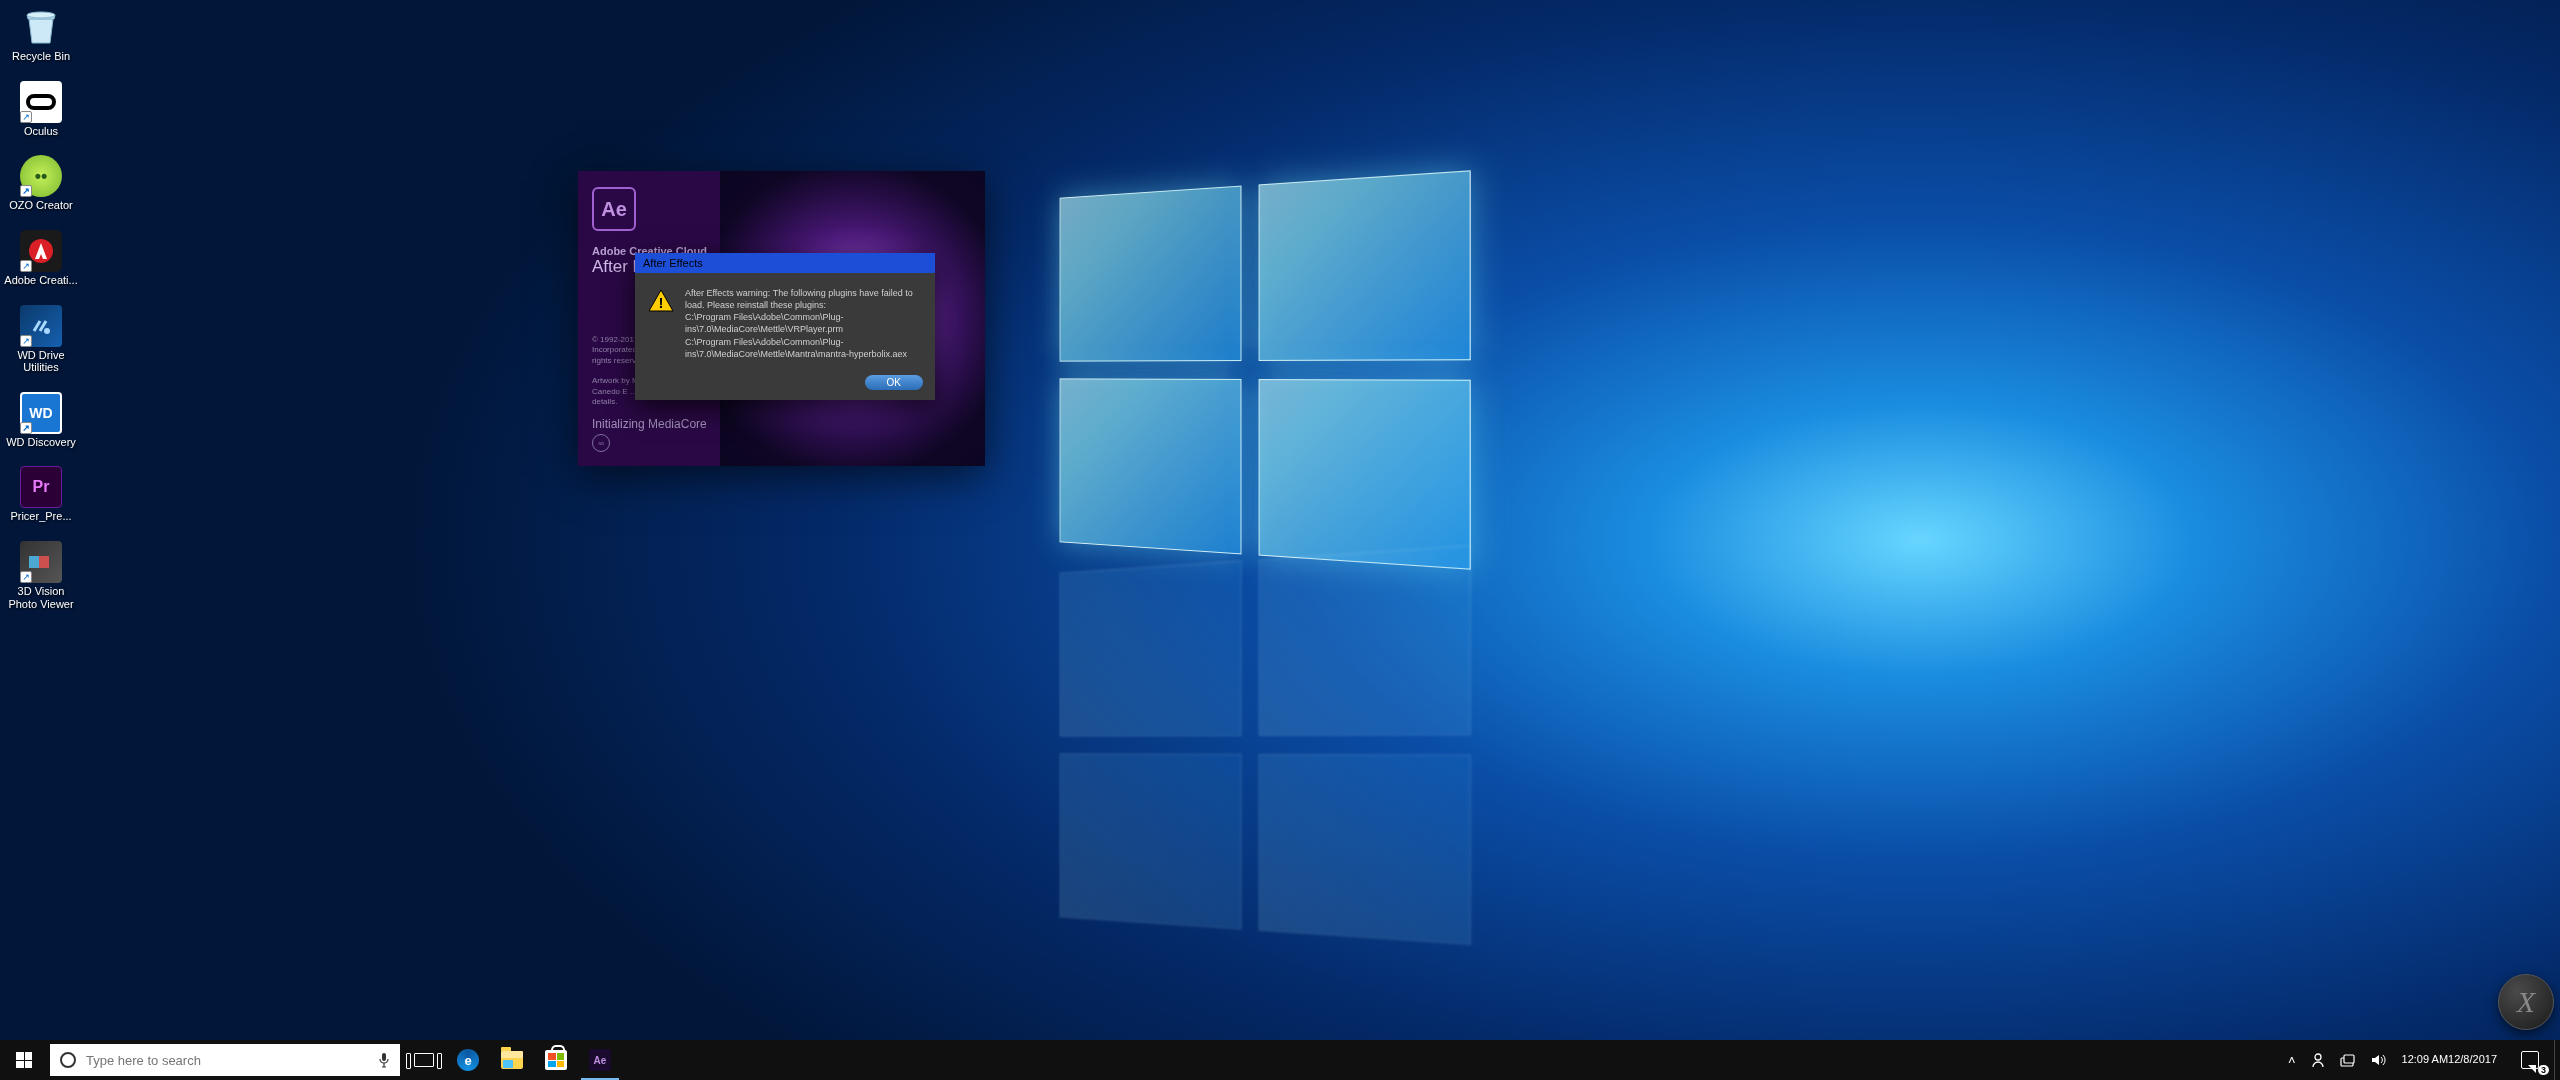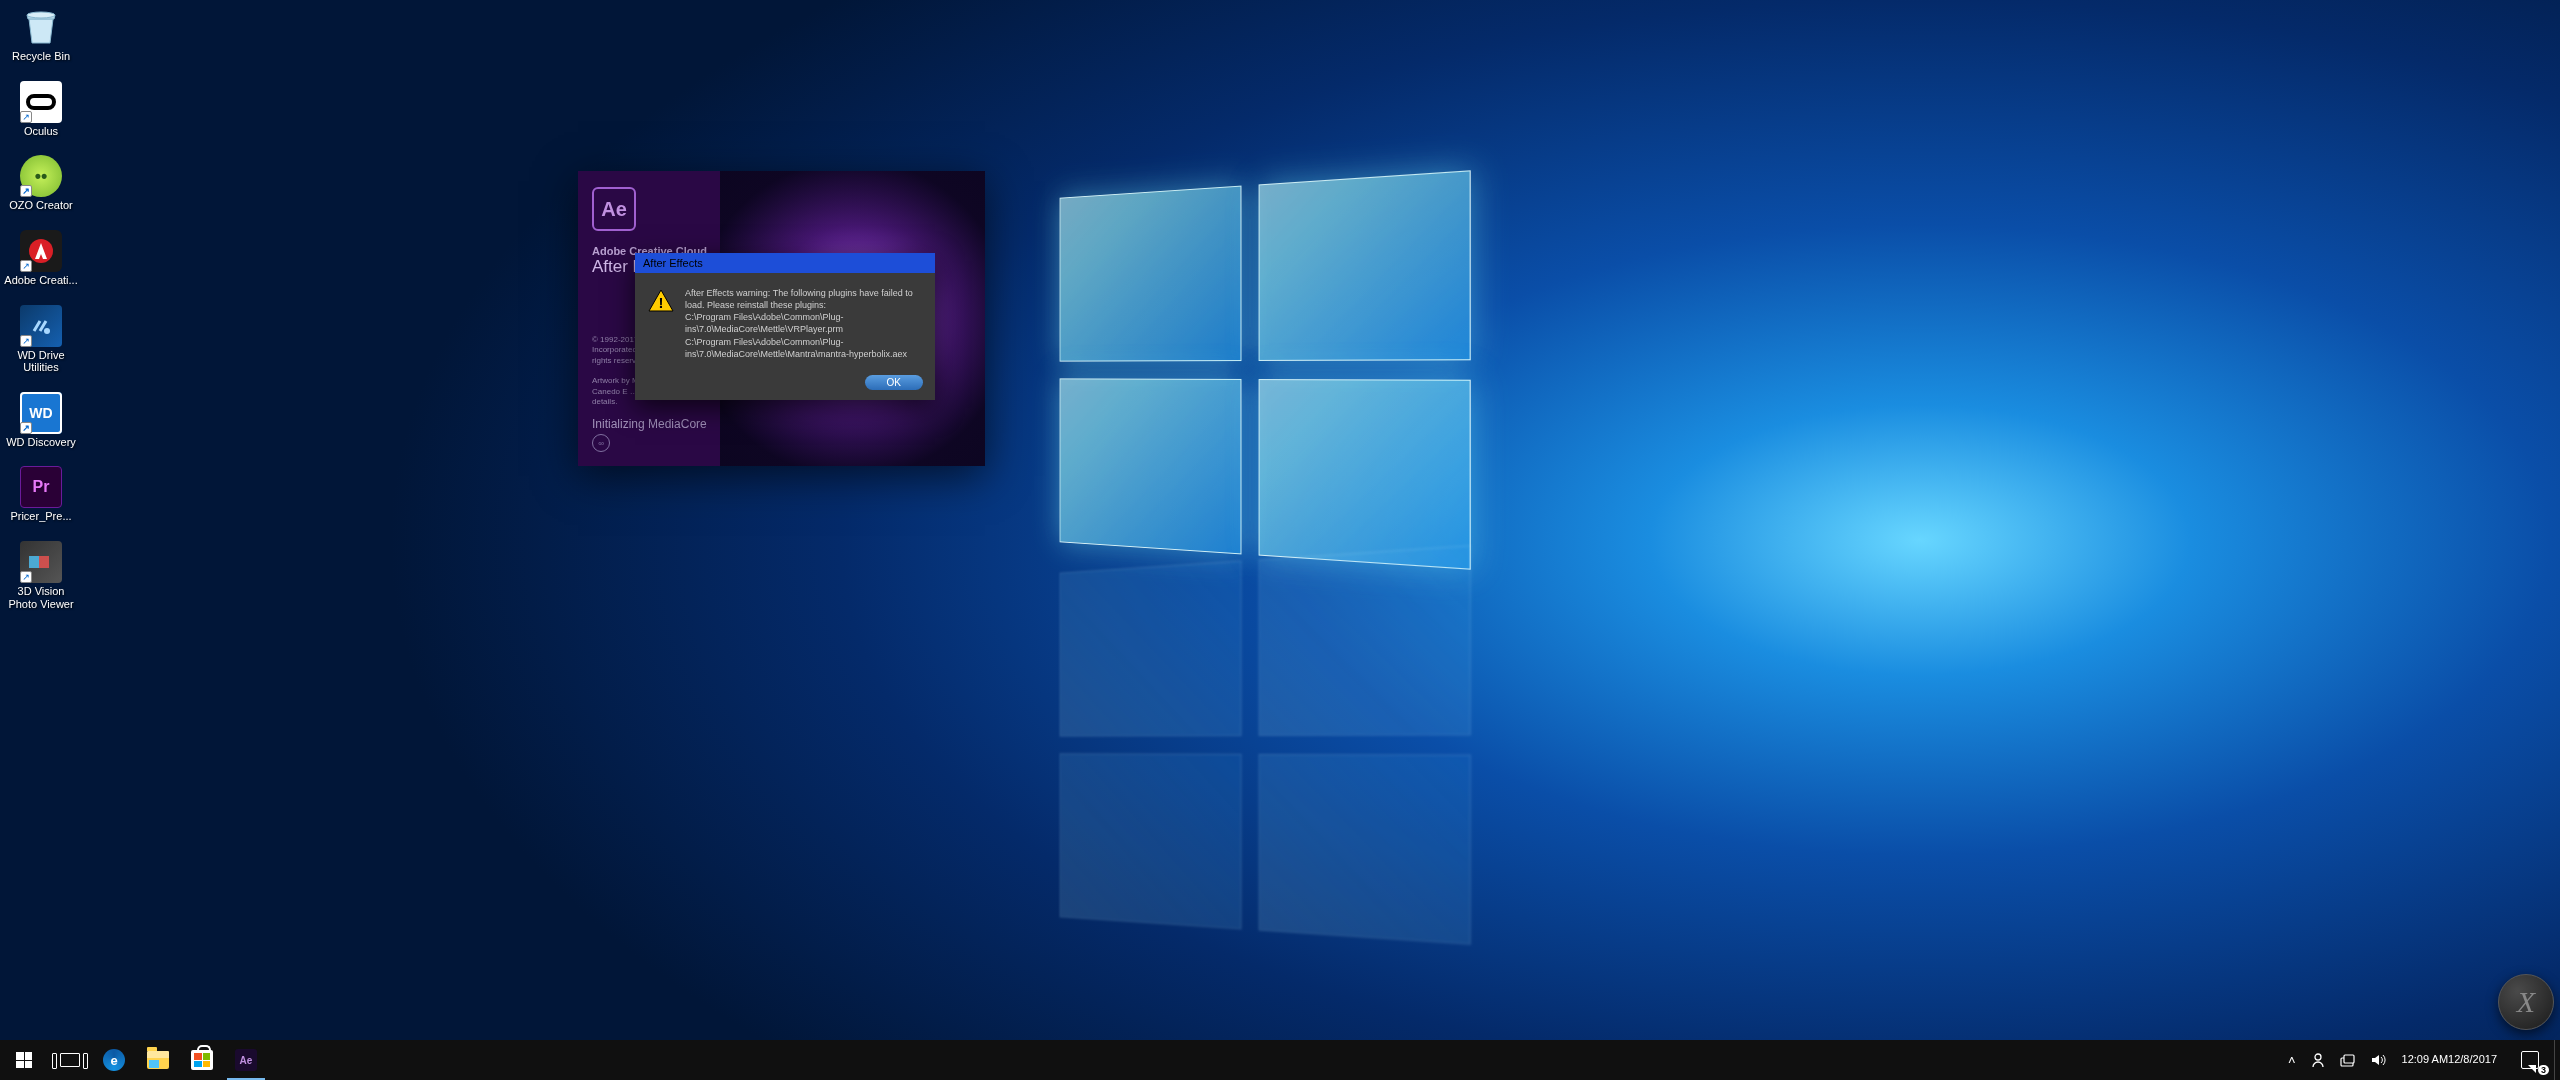--- a/index.html
+++ b/index.html
@@ -262,20 +262,30 @@
 
   <div class="taskbar">
     <div class="tb-start">
       <div class="win-start-icon">
           <div></div>
           <div></div>
           <div></div>
           <div></div>
         </div>
     </div>
+    <div class="search-box">
+      <div class="cortana-ring"></div>
+      <input type="text" placeholder="Type here to search" style="">
+      <div class="mic">
+        <svg width="12" height="16" viewBox="0 0 12 16">
+            <rect x="4" y="1" width="4" height="8" rx="2" fill="#333"></rect>
+            <path d="M2 7 a4 4 0 0 0 8 0 M6 11 v4 M4 15 h4" stroke="#333" stroke-width="1.2" fill="none"></path>
+          </svg>
+      </div>
+    </div>
     <div class="tb-btn">
       <div class="taskview-icon"></div>
     </div>
     <div class="tb-btn">
       <div class="edge-icon">e</div>
     </div>
     <div class="tb-btn">
       <div class="explorer-icon"></div>
     </div>
     <div class="tb-btn">

